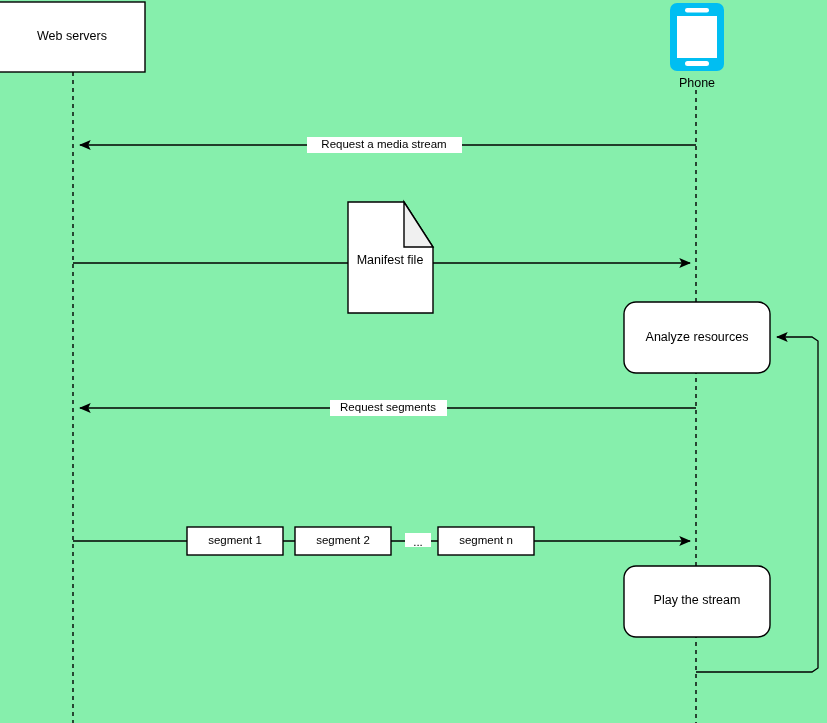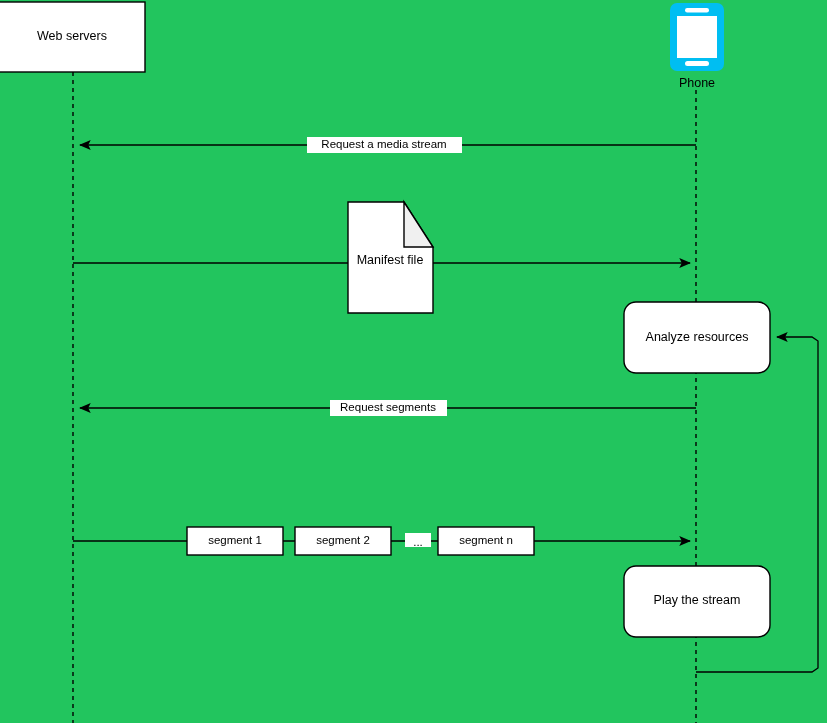--- a/index.html
+++ b/index.html
@@ -8,21 +8,21 @@
     background: #ffffff;
   }
   body {
     font-family: "Liberation Sans", sans-serif;
     color: #000000;
   }
   #canvas {
     position: relative;
     width: 827px;
     height: 723px;
-    background: #22c55e;
+    background: #86efac;
     overflow: hidden;
   }
   #diagram-svg {
     position: absolute;
     left: 0;
     top: 0;
     width: 827px;
     height: 723px;
   }
   .node-text {

